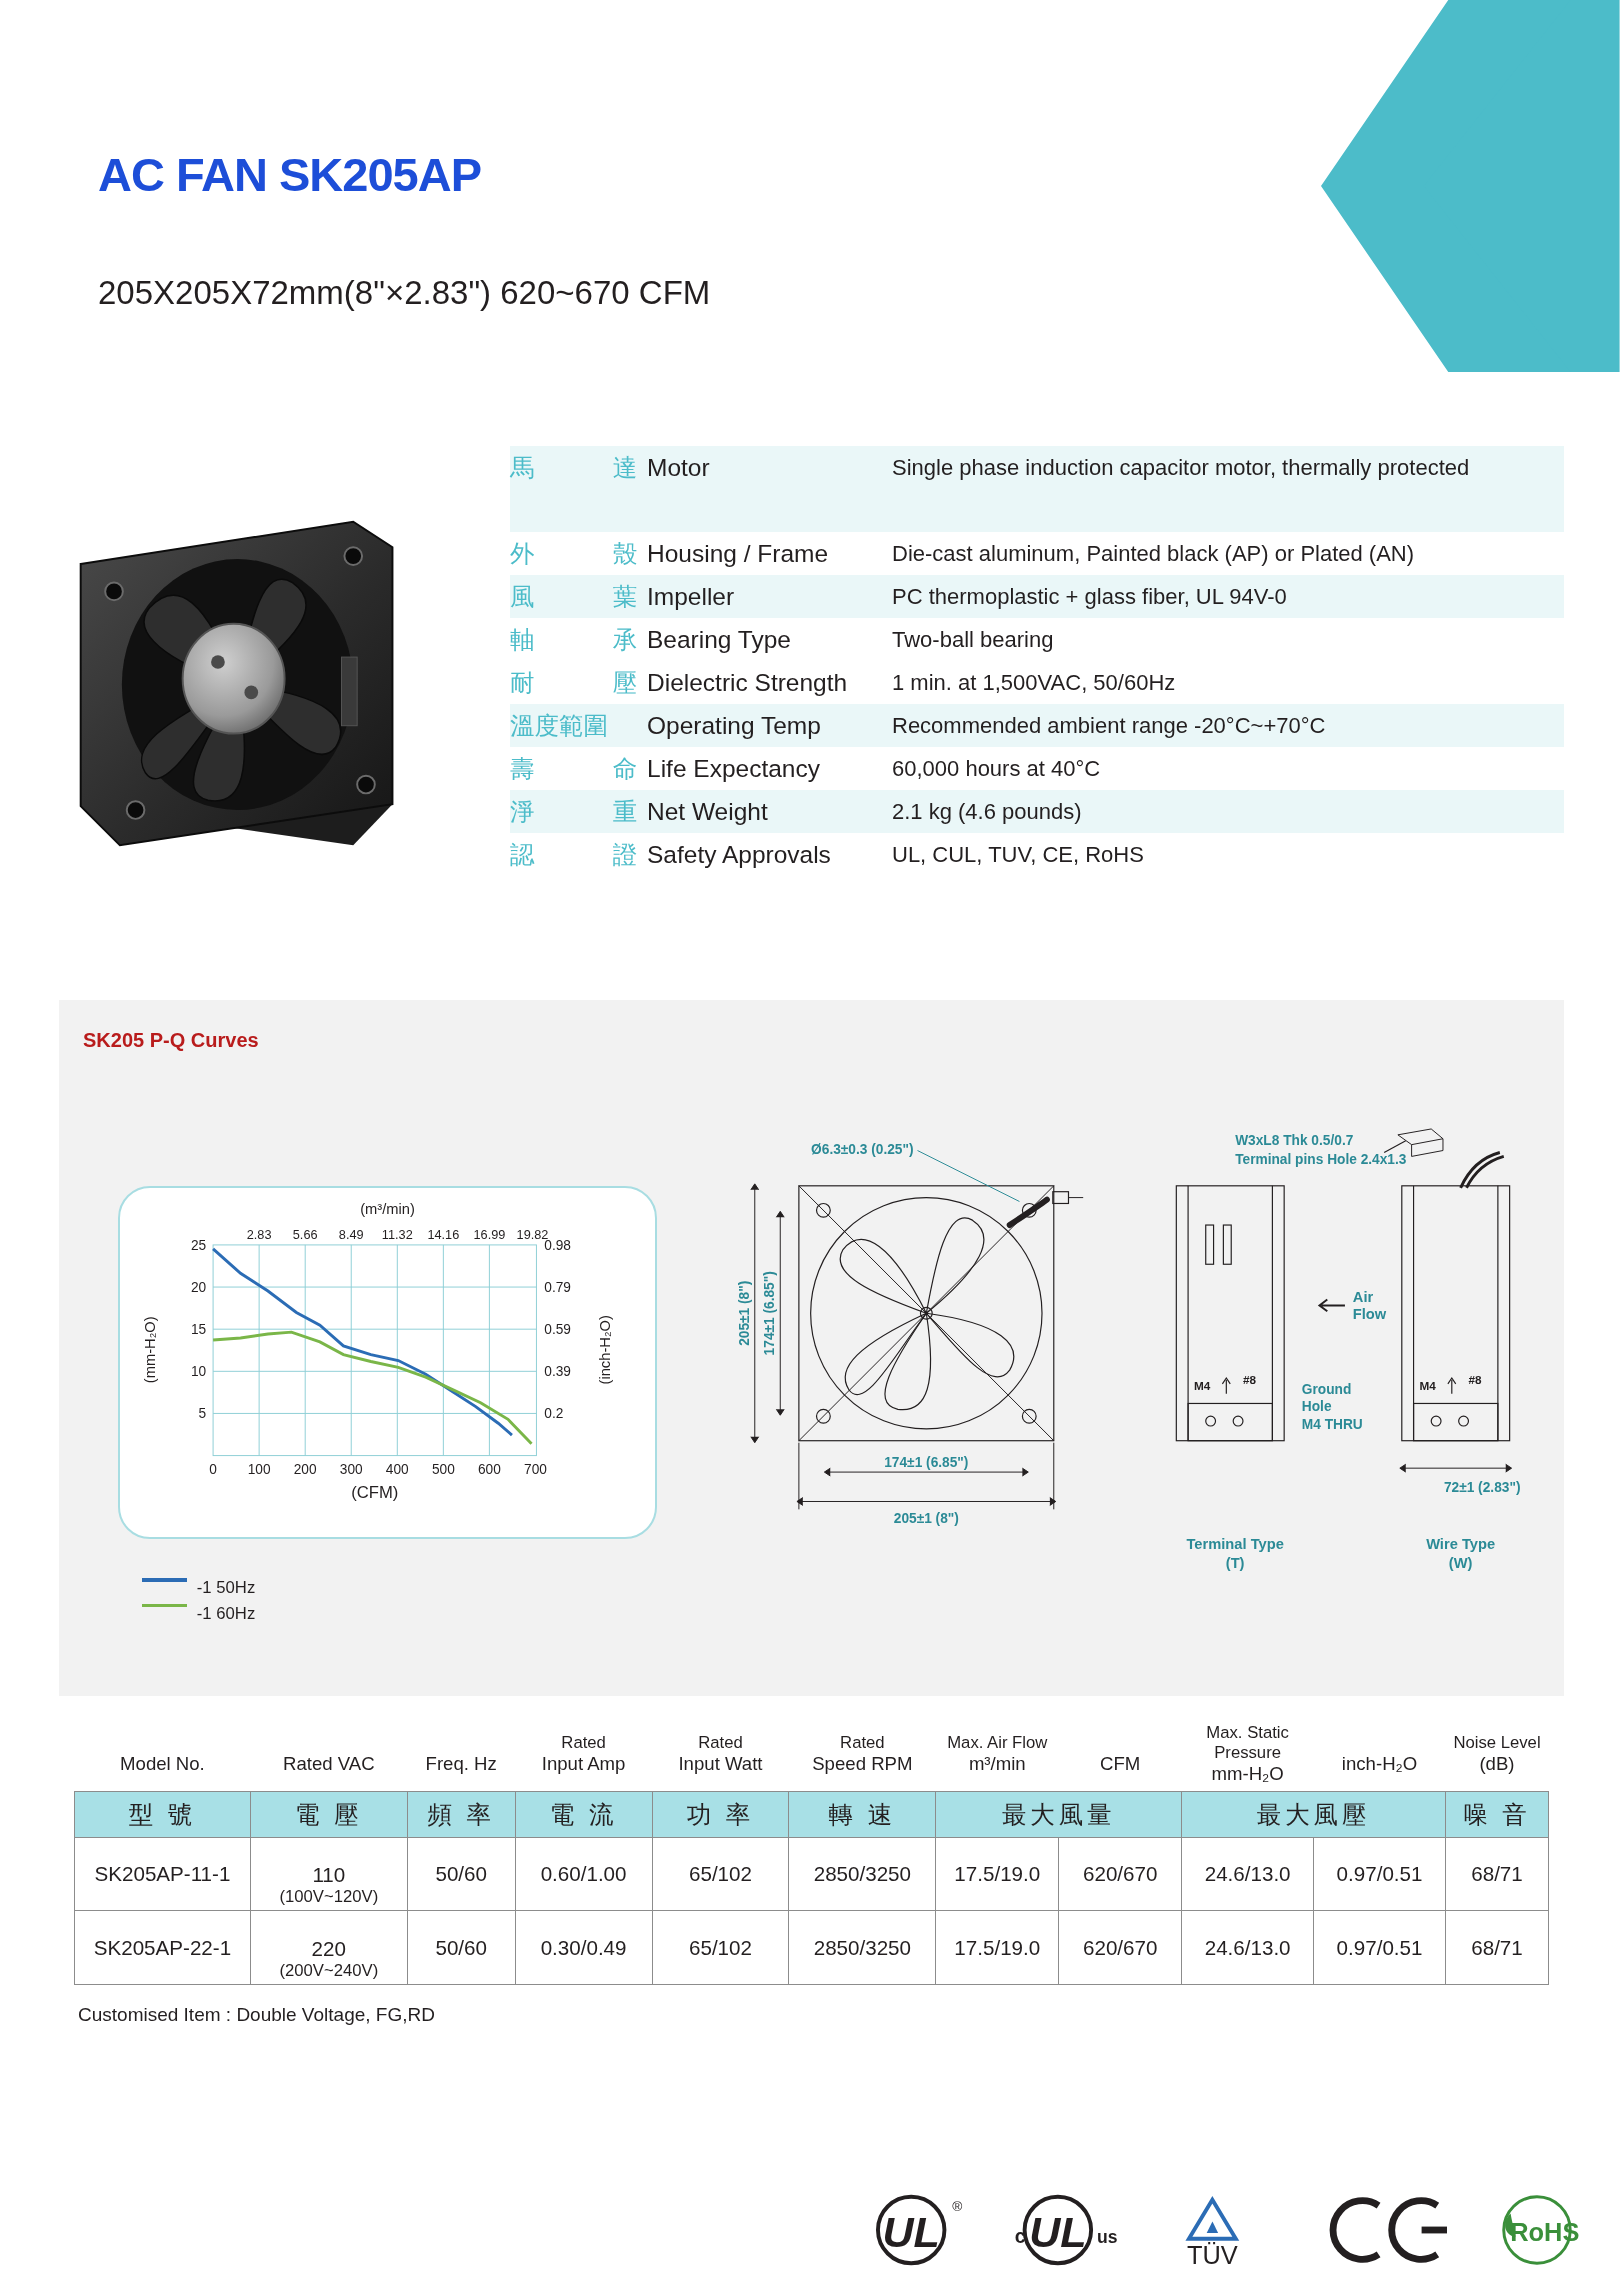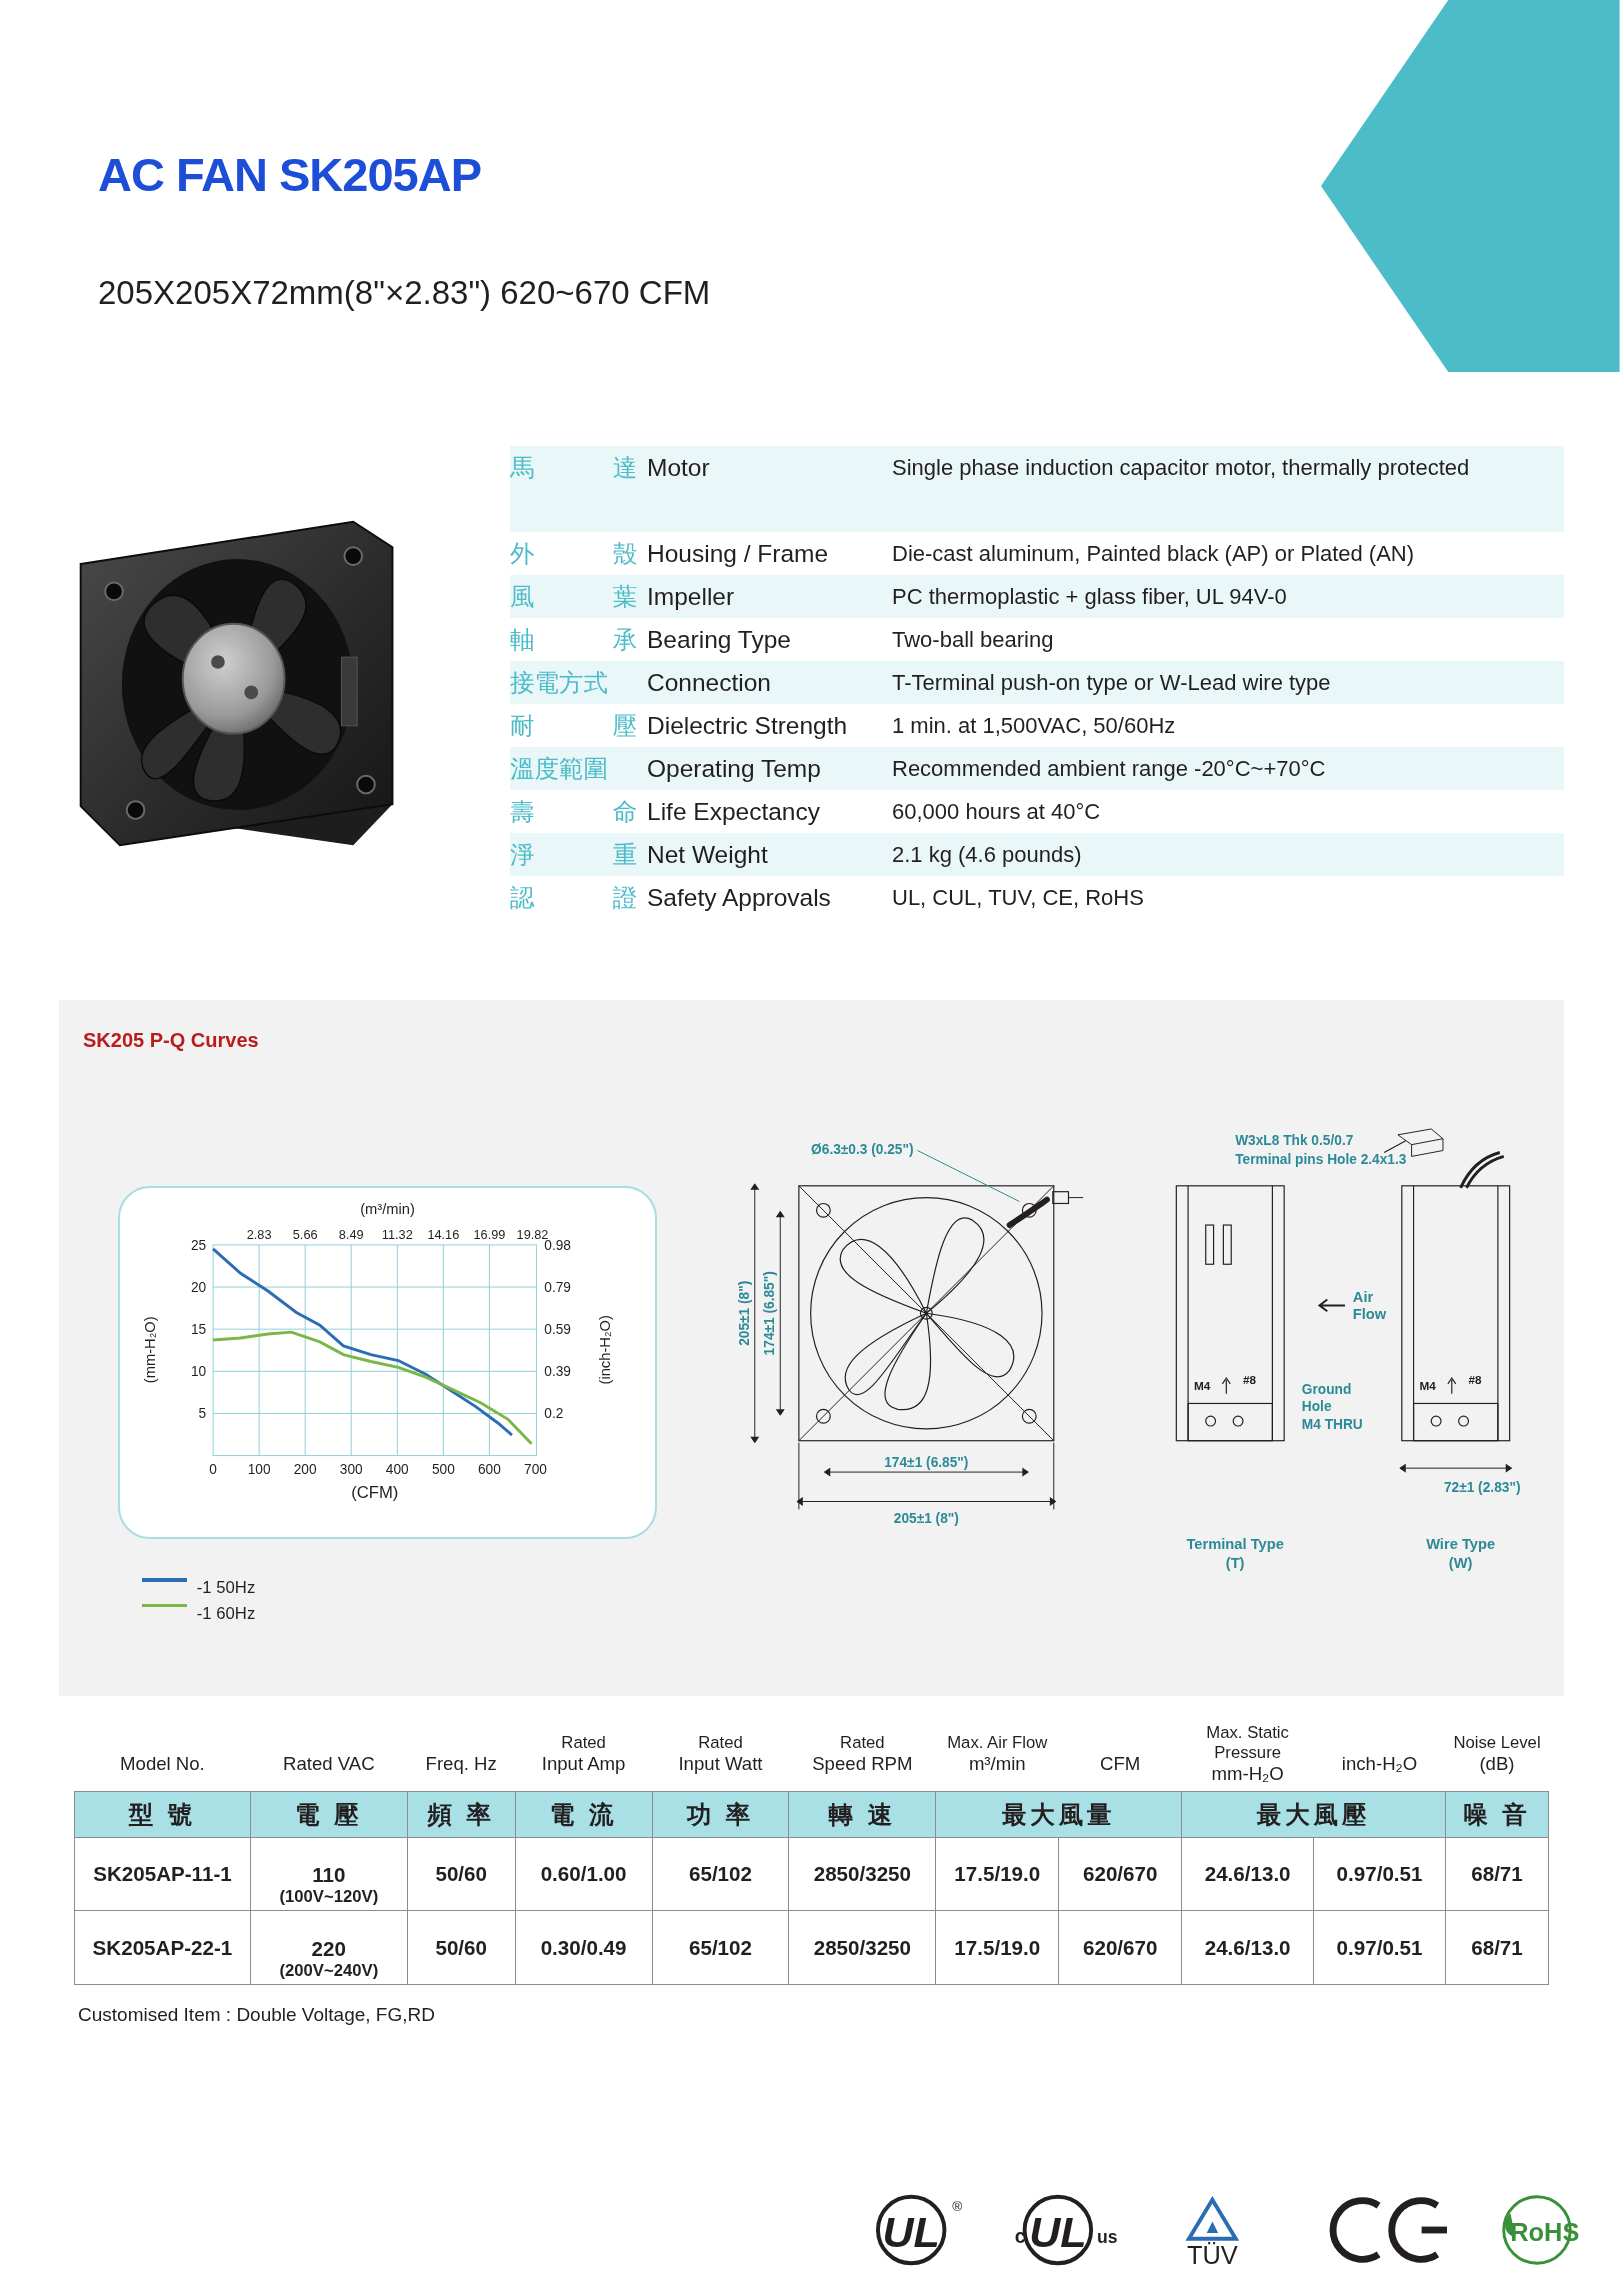--- a/index.html
+++ b/index.html
@@ -70,21 +70,21 @@
   .dtable {
     position:absolute; left:74px; top:1720px; width:1475px;
     border-collapse:collapse; font-size:18.6px;
   }
   .dtable th, .dtable td {
     border:1px solid #8c8c8c; text-align:center; vertical-align:middle;
     padding:2.9px 2px;
   }
   .dtable thead th { border:none; font-weight:normal; font-size:18.6px; padding-bottom:5.9px;}
   .dtable .cnrow td { background:#a8e0e6; font-size:24.5px; padding:5.9px 2px; letter-spacing:3.9px; }
-  .dtable tbody td { height:35px; font-size:20.6px;font-weight:bold; }
+  .dtable tbody td { height:35px; font-size:20.6px; }
   .sub { font-size:16.7px; display:block; }
   .big { font-size:20.6px; display:block;margin-top:23px; }
 
   .custom-note {
     position:absolute; left:78px; top:2004px; font-size:19px;
   }
 
   
   .certs { position:absolute; left:0; top:2186px; width:1484px; height:88px; }
 </style>
@@ -176,27 +176,20 @@
 
     <div class="spec-row">
       <div class="spec-cn">
         <span>軸</span>
         <span>承</span>
       </div>
       <div class="spec-en">Bearing Type</div>
       <div class="spec-val">Two-ball bearing</div>
     </div>
 
-    <div class="spec-row alt">
-      <div class="spec-cn">
-        <span>接電方式</span>
-      </div>
-      <div class="spec-en">Connection</div>
-      <div class="spec-val">T-Terminal push-on type or W-Lead wire type</div>
-    </div>
 
     <div class="spec-row">
       <div class="spec-cn">
         <span>耐</span>
         <span>壓</span>
       </div>
       <div class="spec-en">Dielectric Strength</div>
       <div class="spec-val">1 min. at 1,500VAC, 50/60Hz</div>
     </div>
 

